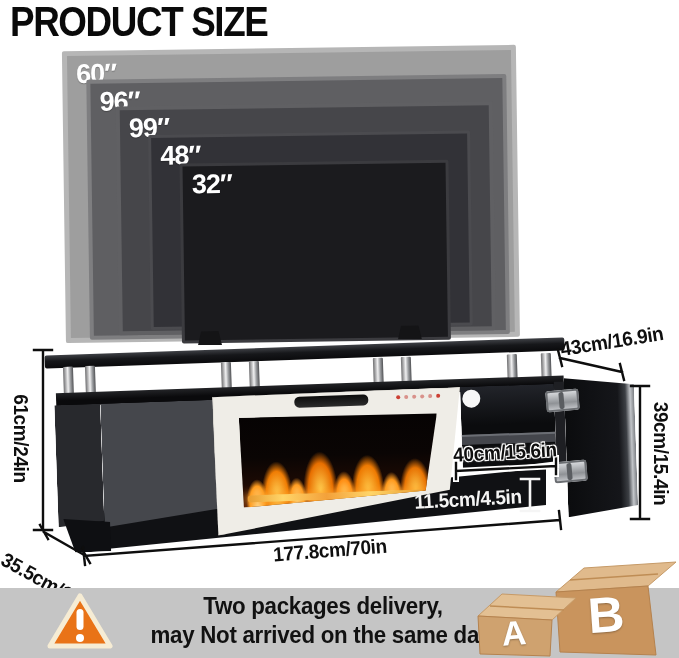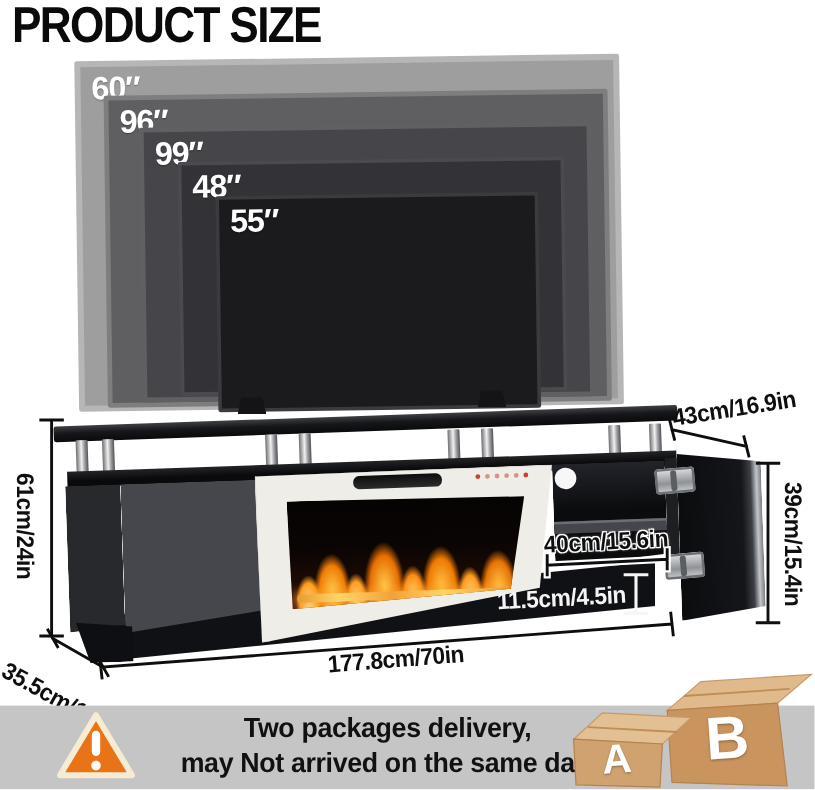--- a/index.html
+++ b/index.html
@@ -124,21 +124,21 @@
     <div class="tv tv65">
       <span class="tv-label">96″</span>
     </div>
     <div class="tv tv55">
       <span class="tv-label">99″</span>
     </div>
     <div class="tv tv43">
       <span class="tv-label">48″</span>
     </div>
     <div class="tv tv32">
-      <span class="tv-label">55″</span>
+      <span class="tv-label">32″</span>
     </div>
     <div class="tv-foot foot-l"></div>
     <div class="tv-foot foot-r"></div>
   </div>
 
   <div class="plinth-band"></div>
 
   <div class="stand">
     <div class="glass-top"></div>
     <div class="pillar" style="left:66px"></div>

